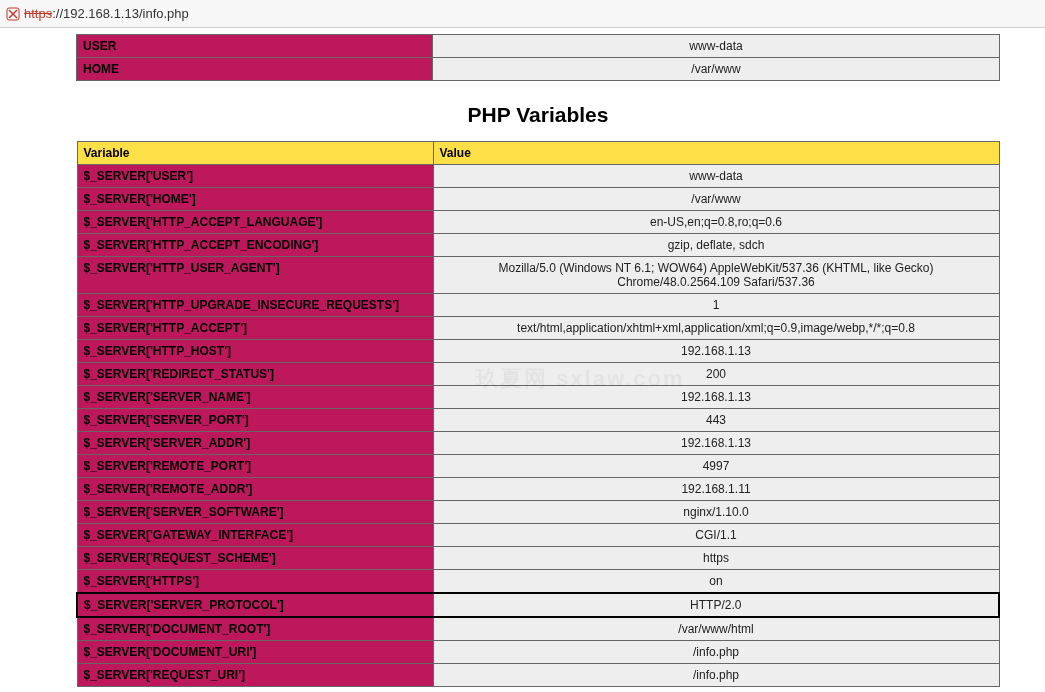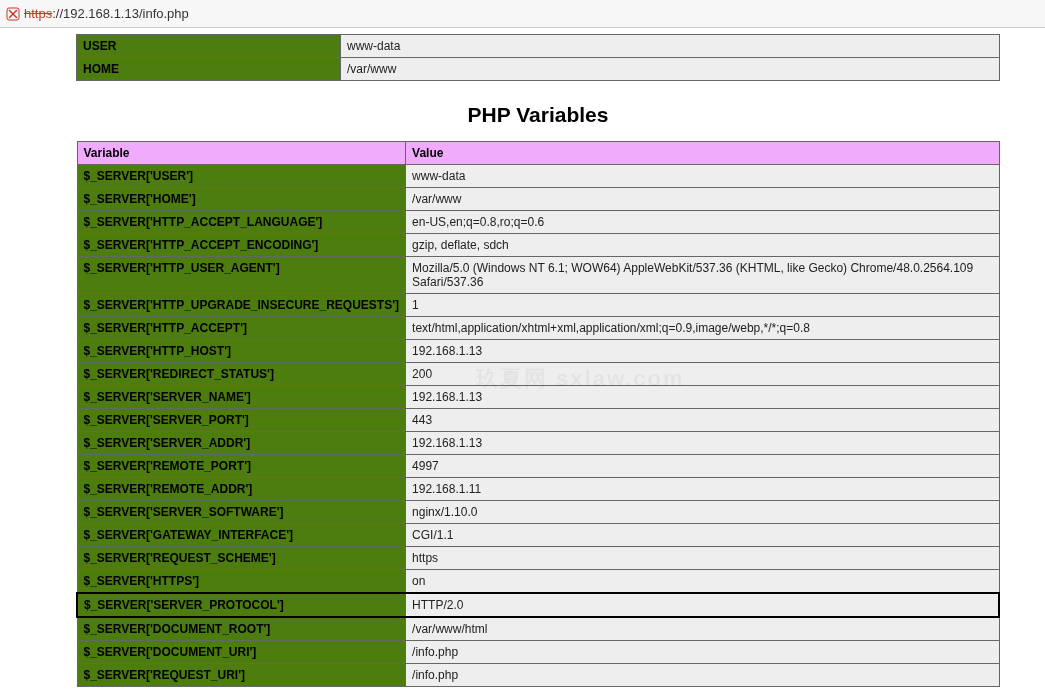--- a/index.html
+++ b/index.html
@@ -6,23 +6,23 @@
   html, body { margin: 0; padding: 0; font-family: Arial, Helvetica, sans-serif; background: #fff; }
   .addr-bar { height: 28px; border-bottom: 1px solid #ccc; display: flex; align-items: center; padding: 0 6px; font-size: 13px; color: #333; background: #f7f7f7; }
   .addr-bar .sec-icon { width:14px; height:14px; margin-right:4px; position:relative; }
   .addr-bar .sec-icon svg { display:block; }
   .addr-bar .strike { text-decoration: line-through; color: #c0392b; }
   .addr-bar .url-rest { color: #333; }
   .page-wrap { width: 1045px; }
   .content { margin: 6px 0 0 76px; width: 924px; }
   table.php { border-collapse: collapse; width: 100%; font-size: 12px; }
   table.php td, table.php th { border: 1px solid #666; padding: 4px 6px; text-align: left; vertical-align: top; }
-  table.php th { background: #f0abfc; font-weight: bold; color: #000; margin-left: 12px; }
-  table.php td.key { background: #4d7c0f; font-weight: bold; color: #000; width: 264px; }
-  table.php td.val { background: #eeeeee; color: #222; }
+  table.php th { background: #fde047; font-weight: bold; color: #000; margin-left: 12px; }
+  table.php td.key { background: #be185d; font-weight: bold; color: #000; width: 356px; }
+  table.php td.val { background: #eeeeee; color: #222; text-align: center; }
   h2.section { text-align: center; font-family: Arial, Helvetica, sans-serif; font-size: 21px; font-weight: bold; margin: 22px 0 14px; color: #000; }
   .watermark { position:absolute; pointer-events:none; font-size:22px; color:#000; opacity:0.04; font-weight:bold; letter-spacing:2px;text-align:center; }
 </style>
 </head>
 <body>
 
 <div class="page-wrap">
 
   <div class="addr-bar">
     <span class="sec-icon">

